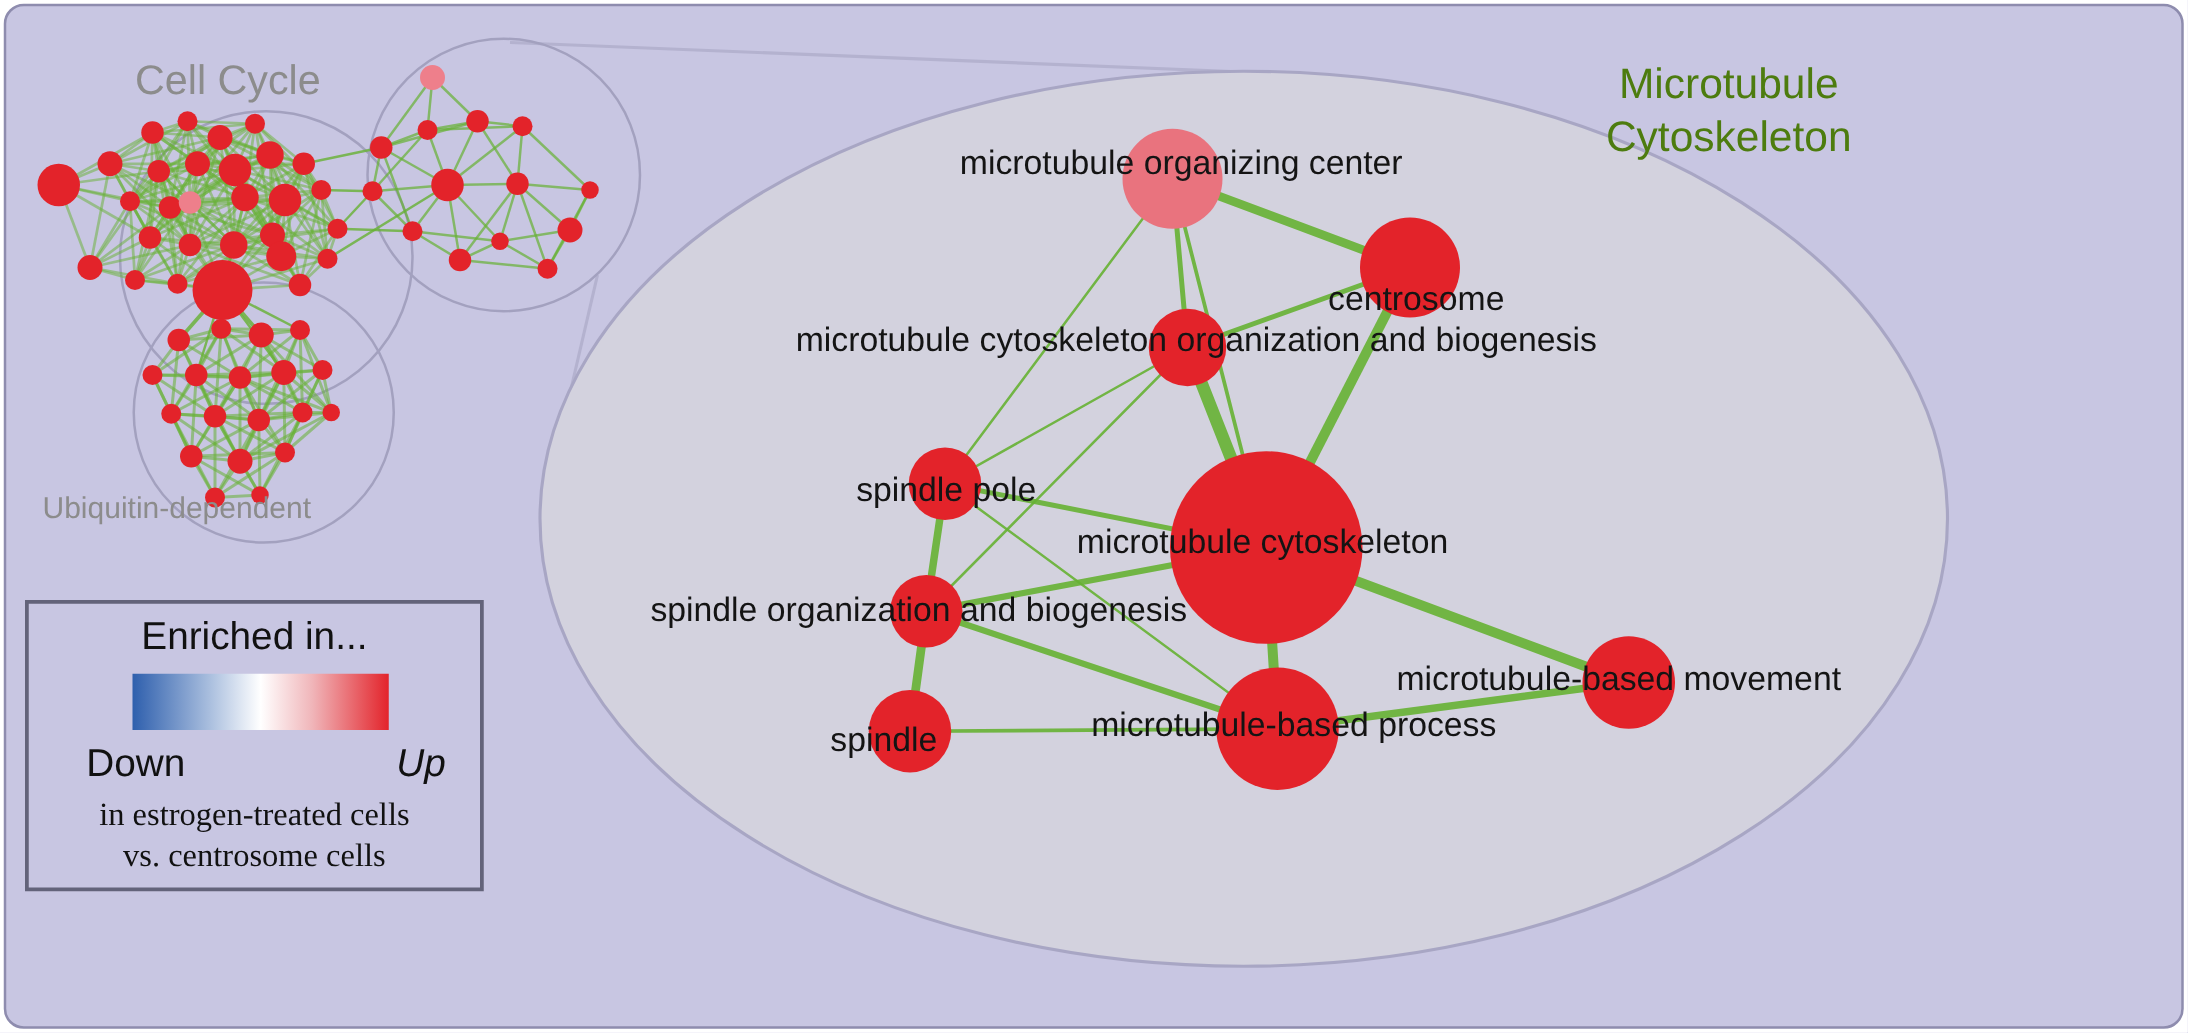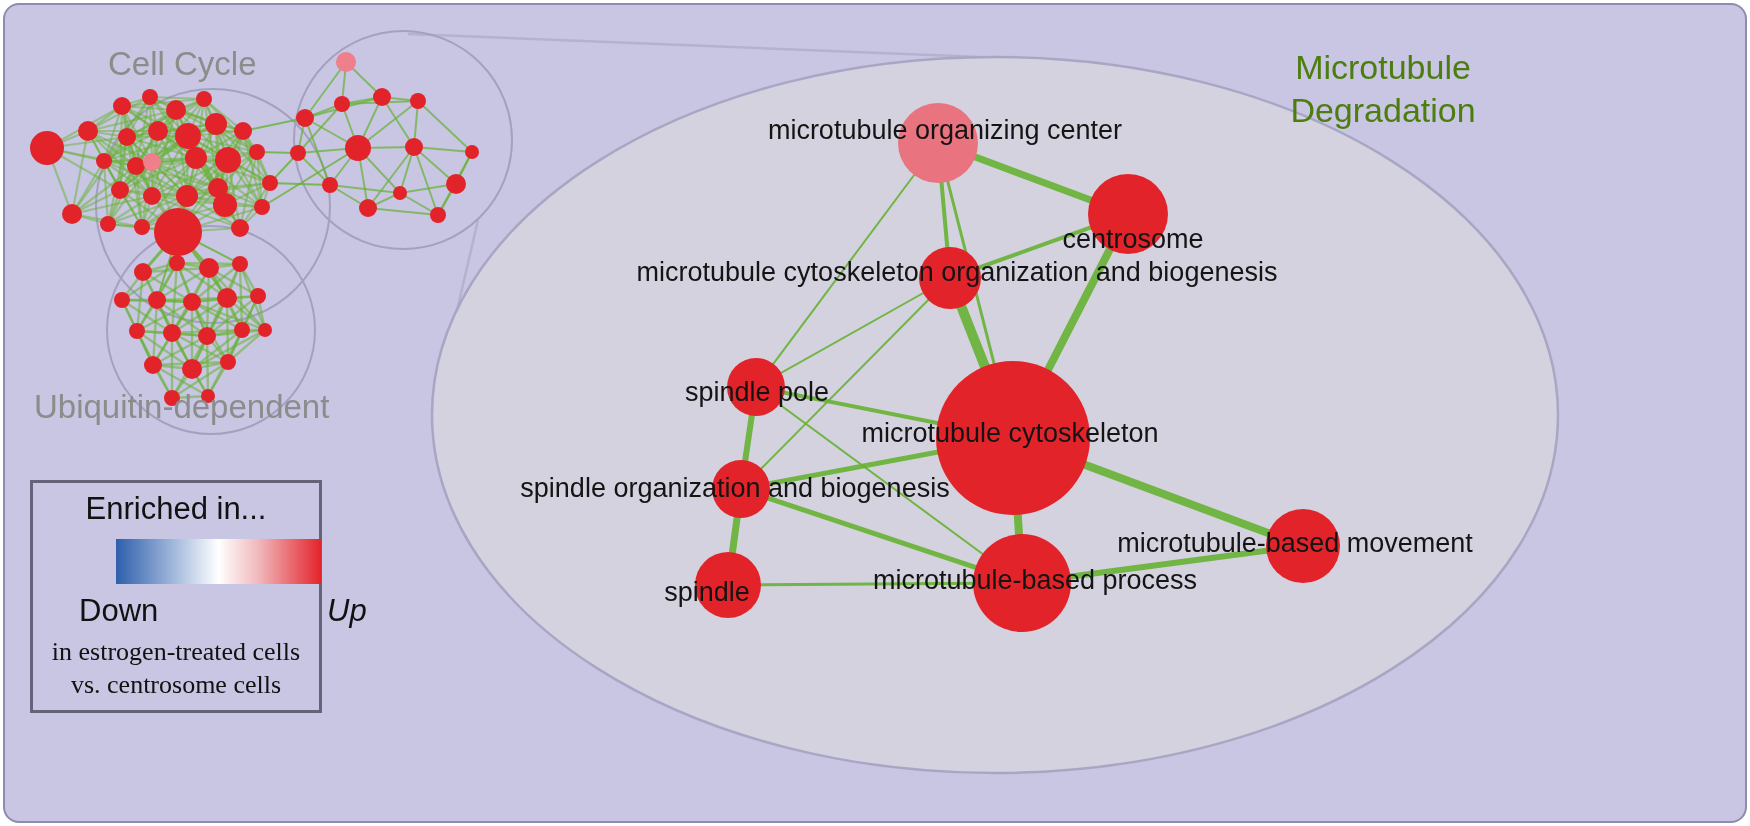--- a/index.html
+++ b/index.html
@@ -2,23 +2,23 @@
 <html><head>
 <meta charset="utf-8">
 <style>
   html,body{margin:0;padding:0;background:#ffffff;}
   .stage{position:relative;width:1750px;height:826px;background:#ffffff;font-family:"Liberation Sans",sans-serif;overflow:hidden;}
   .panel{position:absolute;inset:3px;border-radius:16px;background:#c8c6e2;border:2px solid #8e8cae;box-sizing:border-box;}
   svg.diagram{position:absolute;left:0;top:0;width:1750px;height:826px;}
   svg.diagram text{font-family:"Liberation Sans",sans-serif;font-size:27px;fill:#141414;}
   .lbl{position:absolute;white-space:nowrap;}
   .lbl-cell-cycle{left:108px;top:45px;font-size:33px;color:#8c8c8c;text-align:right;}
-  .lbl-ubiquitin{left:34px;top:386px;font-size:33px;color:#8c8c8c;line-height:41px;}
+  .lbl-ubiquitin{left:34px;top:386px;font-size:24px;color:#8c8c8c;line-height:41px;}
   .lbl-microtubule{left:1238px;top:46px;width:290px;text-align:center;font-size:34px;color:#4d7c0f;line-height:43px;}
-  .legend{position:absolute;left:30px;top:480px;width:292px;height:233px;border:3px solid #63637a;box-sizing:border-box;color:#111;}
+  .legend{position:absolute;left:20px;top:480px;width:367px;height:233px;border:3px solid #63637a;box-sizing:border-box;color:#111;}
   .legend-title{position:absolute;top:8px;left:0;width:100%;text-align:center;font-size:31px;}
   .legend-bar{position:absolute;left:83px;top:56px;width:205px;height:45px;}
   .legend-down{position:absolute;left:46px;top:110px;font-size:31px;text-align:center;}
   .legend-up{position:absolute;left:294px;top:110px;font-size:31px;font-style:italic;}
   .legend-caption{position:absolute;top:152px;left:0;width:100%;text-align:center;font-size:26px;line-height:33px;font-family:Liberation Serif, serif;}
 </style>
 </head>
 <body>
 
 <div class="stage">
@@ -504,21 +504,21 @@
     </svg>
 
   <div class="lbl lbl-cell-cycle">Cell Cycle</div>
 
   <div class="lbl lbl-ubiquitin">
     <div>Ubiquitin-dependent</div>
   </div>
 
   <div class="lbl lbl-microtubule">
     <div>Microtubule</div>
-    <div>Degradation</div>
+    <div>Cytoskeleton</div>
   </div>
 
   <div class="legend">
     <div class="legend-title">Enriched in...</div>
     <div class="legend-bar" id="legend-bar" style="background: linear-gradient(to right, rgb(46, 95, 173) 0%, rgb(169, 190, 222) 30%, rgb(255, 255, 255) 50%, rgb(240, 182, 186) 70%, rgb(227, 36, 43) 100%);"></div>
     <div class="legend-down">Down</div>
     <div class="legend-up">Up</div>
     <div class="legend-caption">
       <div>in estrogen-treated cells</div>
       <div>vs. centrosome cells</div>

